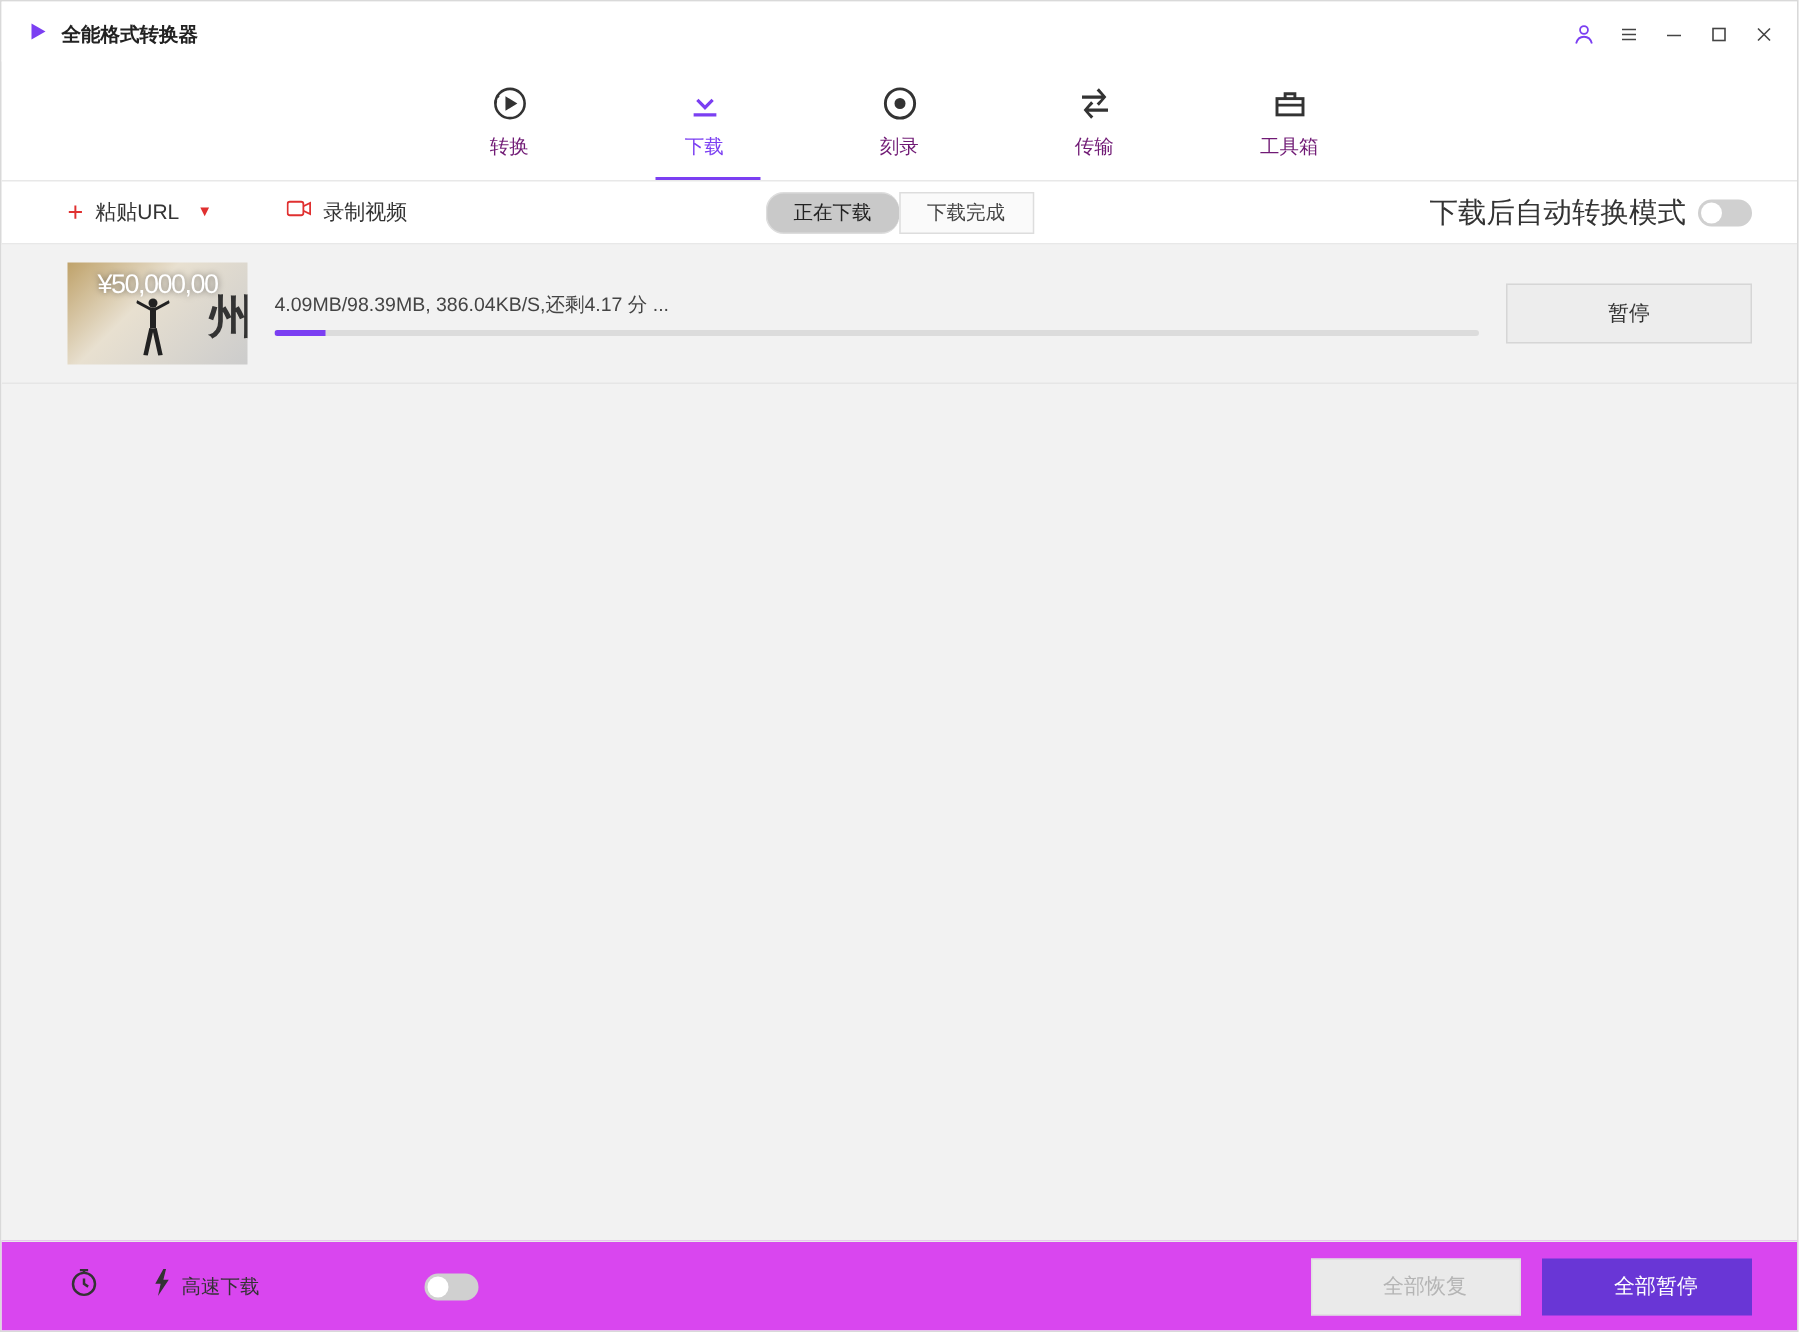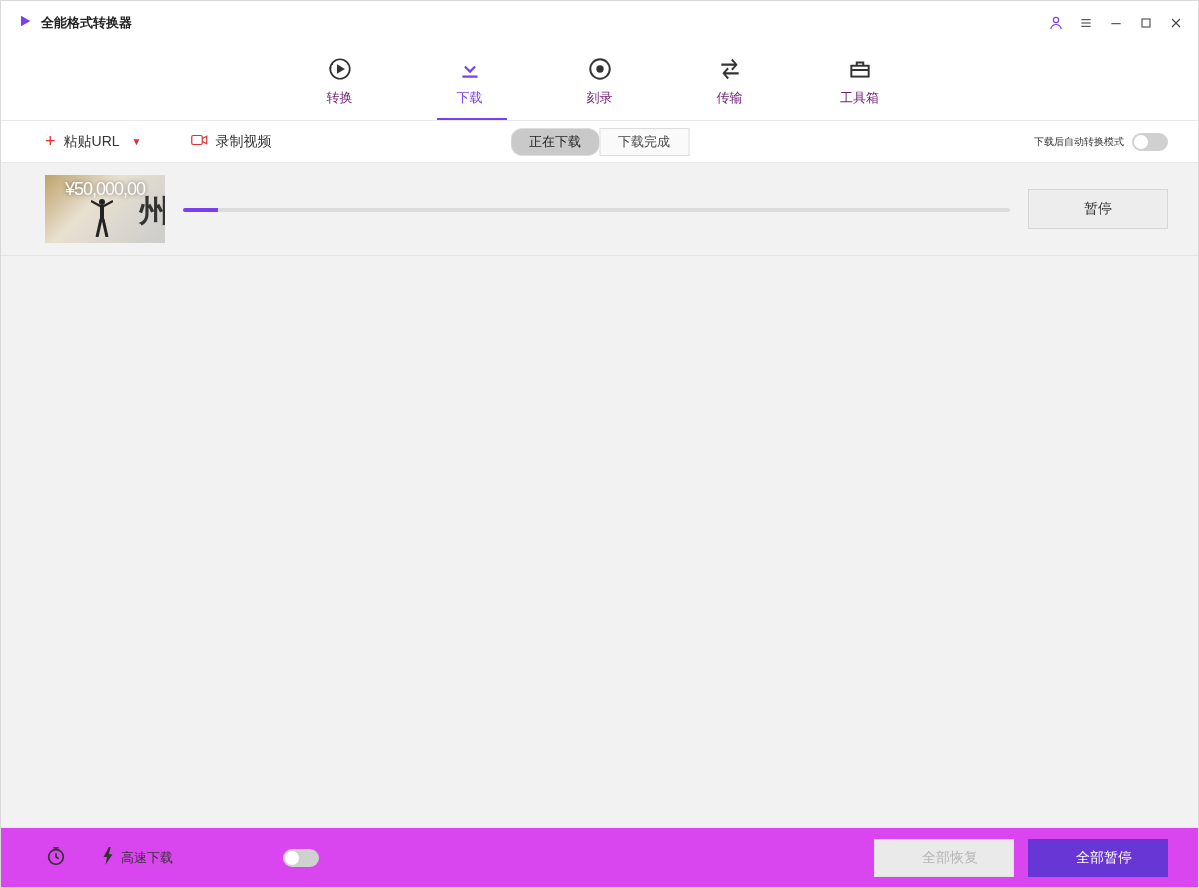--- a/index.html
+++ b/index.html
@@ -28,39 +28,39 @@
   .toolbar .paste-url .paste-label { font-size: 14px; color: #333; }
   .toolbar .paste-url .chevron { color: #e03030; font-size: 10px; margin-left: 4px; }
   .toolbar .record { display: flex; align-items: center; gap: 6px; cursor: pointer; margin-left: 50px; }
   .toolbar .record .cam-icon svg { width: 18px; height: 14px; color: #e03030; }
   .toolbar .record .record-label { font-size: 14px; color: #333; }
   .toolbar .center-tabs { position: absolute; left: 50%; transform: translateX(-50%); display: flex; height: 28px; }
   .toolbar .tab { padding: 0 18px; font-size: 13px; display: flex; align-items: center; cursor: pointer; border: 1px solid #ddd; background: #fafafa; color: #444; }
   .toolbar .tab:first-child { border-right: none; border-radius: 12px; }
   .toolbar .tab.active { background: #c9c9c9; color: #222; }
   .toolbar .right-group { margin-left: auto; display: flex; align-items: center; gap: 8px; }
-  .toolbar .right-group .auto-label { font-size: 10px; color: #333; }
+  .toolbar .right-group .auto-label { font-size: 19px; color: #333; }
   .toggle { width: 36px; height: 18px; border-radius: 9px; background: #d0d0d0; position: relative; cursor: pointer; }
   .toggle .knob { width: 14px; height: 14px; border-radius: 50%; background: #fff; position: absolute; top: 2px; left: 2px; }
 
   .content { flex: 1; background: #f2f2f2; overflow: auto; }
   .download-row { display: flex; align-items: center; padding: 12px 30px 12px 44px; background: #f2f2f2; border-bottom: 1px solid #e6e6e6; gap: 18px; }
   .thumb { width: 120px; height: 68px; background: linear-gradient(135deg,#bfa26a 0%, #e8e0d0 40%, #ccc 100%); flex-shrink: 0; position: relative; overflow: hidden; display: flex; align-items: center; justify-content: center; }
   .thumb .thumb-overlay { position: absolute; inset: 0; display: flex; align-items: flex-start; justify-content: center; color: #fff; font-weight: normal; font-size: 18px; text-shadow: 0 0 4px rgba(0,0,0,.5); padding-top: 4px; letter-spacing: -1px; font-family: Arial, sans-serif; }
   .thumb .thumb-figure { position: absolute; left: 46px; top: 22px; width: 22px; height: 40px; }
   .thumb .thumb-side { position: absolute; right: -4px; top: 16px; font-size: 30px; color: #333; font-weight: bold; }
   .info { flex: 1; display: flex; flex-direction: column; gap: 6px; }
   .title-row { display: flex; align-items: center; gap: 8px; }
   .bilibili-icon { color: #3b7bff; }
   .bilibili-icon svg { width: 18px; height: 16px; }
   .vid-title { font-size: 13px; color: #333; }
   .status-row { font-size: 13px; color: #444; }
   .progress-bar { width: 100%; height: 4px; background: #dcdcdc; border-radius: 2px; overflow: hidden; margin-top: 2px; }
   .progress-fill { height: 100%; background: #7b3ff2; }
-  .pause-btn { width: 140px; height: 40px; background: #ededed; border: 1px solid #d6d6d6; display: flex; align-items: center; justify-content: center; font-size: 14px; color: #333; cursor: pointer; flex-shrink: 0; }
+  .pause-btn { width: 164px; height: 40px; background: #ededed; border: 1px solid #d6d6d6; display: flex; align-items: center; justify-content: center; font-size: 14px; color: #333; cursor: pointer; flex-shrink: 0; }
 
   .footer { height: 60px; border-top: 1px solid #e8e8e8; background: #d946ef; display: flex; align-items: center; padding: 0 30px 0 44px; }
   .footer .clock-icon svg { width: 22px; height: 22px; color: #333; }
   .footer .highspeed { display: flex; align-items: center; gap: 6px; margin-left: 34px; }
   .footer .highspeed .bolt-icon svg { width: 14px; height: 18px; color: #333; }
   .footer .highspeed .hs-label { font-size: 13px; color: #333; }
   .footer .hs-toggle-wrap { margin-left: 110px; }
   .footer .right-btns { margin-left: auto; display: flex; gap: 14px; }
   .footer .btn { width: 140px; height: 38px; display: flex; align-items: center; justify-content: center; font-size: 14px; cursor: pointer; padding-left: 12px; }
   .footer .btn.secondary { background: #eaeaea; color: #b5b5b5; border: 1px solid #e0e0e0; cursor: default; }
@@ -193,20 +193,21 @@
           <circle cx="11" cy="5" r="3" fill="#222"></circle>
           <rect x="9" y="8" width="4" height="14" fill="#222"></rect>
           <line x1="11" y1="10" x2="0" y2="4" stroke="#222" stroke-width="2"></line>
           <line x1="11" y1="10" x2="22" y2="4" stroke="#222" stroke-width="2"></line>
           <line x1="10" y1="22" x2="6" y2="40" stroke="#222" stroke-width="3"></line>
           <line x1="12" y1="22" x2="16" y2="40" stroke="#222" stroke-width="3"></line>
         </svg>
       <div class="thumb-side">州</div>
     </div>
     <div class="info">
+      <div class="status-row">4.09MB/98.39MB, 386.04KB/S,还剩4.17 分  ...</div>
       <div class="progress-bar">
         <div class="progress-fill" style="width:4.2%;"></div>
       </div>
     </div>
     <div class="pause-btn">暂停</div>
   </div>
 </div>
 
 <div class="footer">
   <span class="clock-icon">

